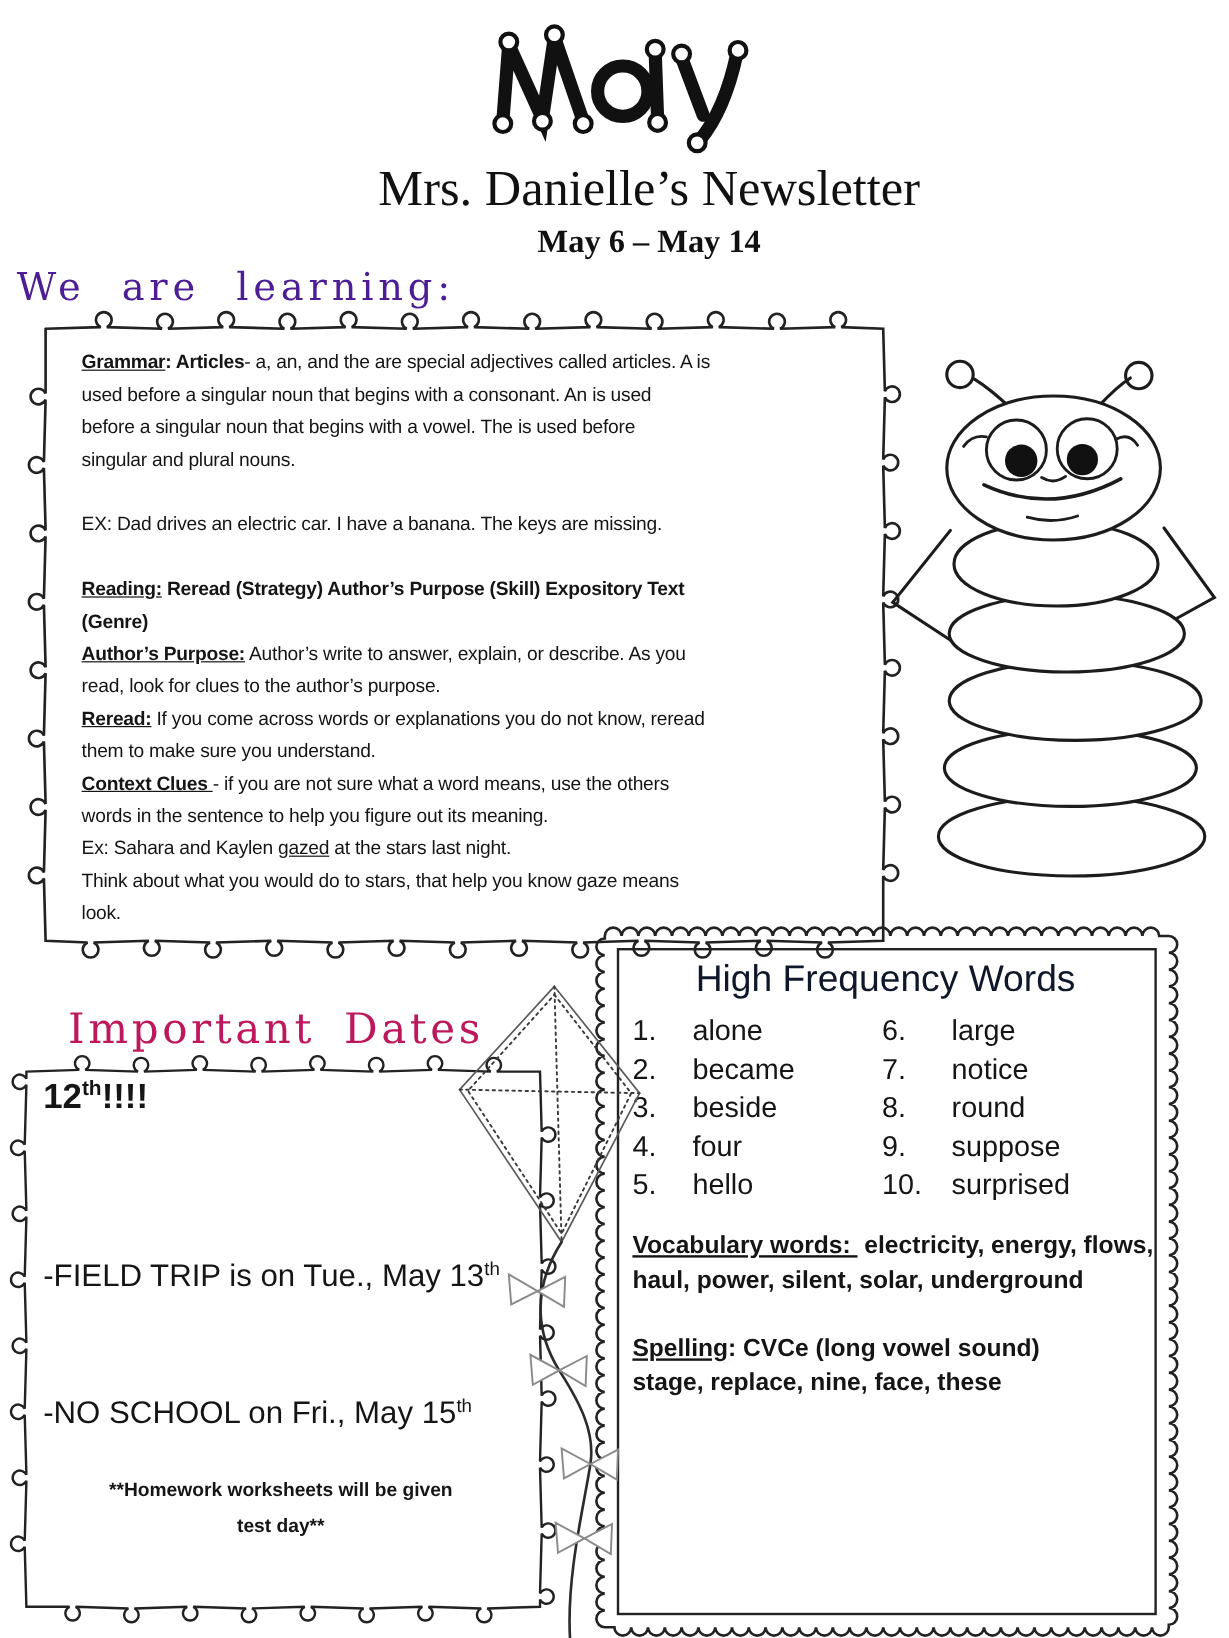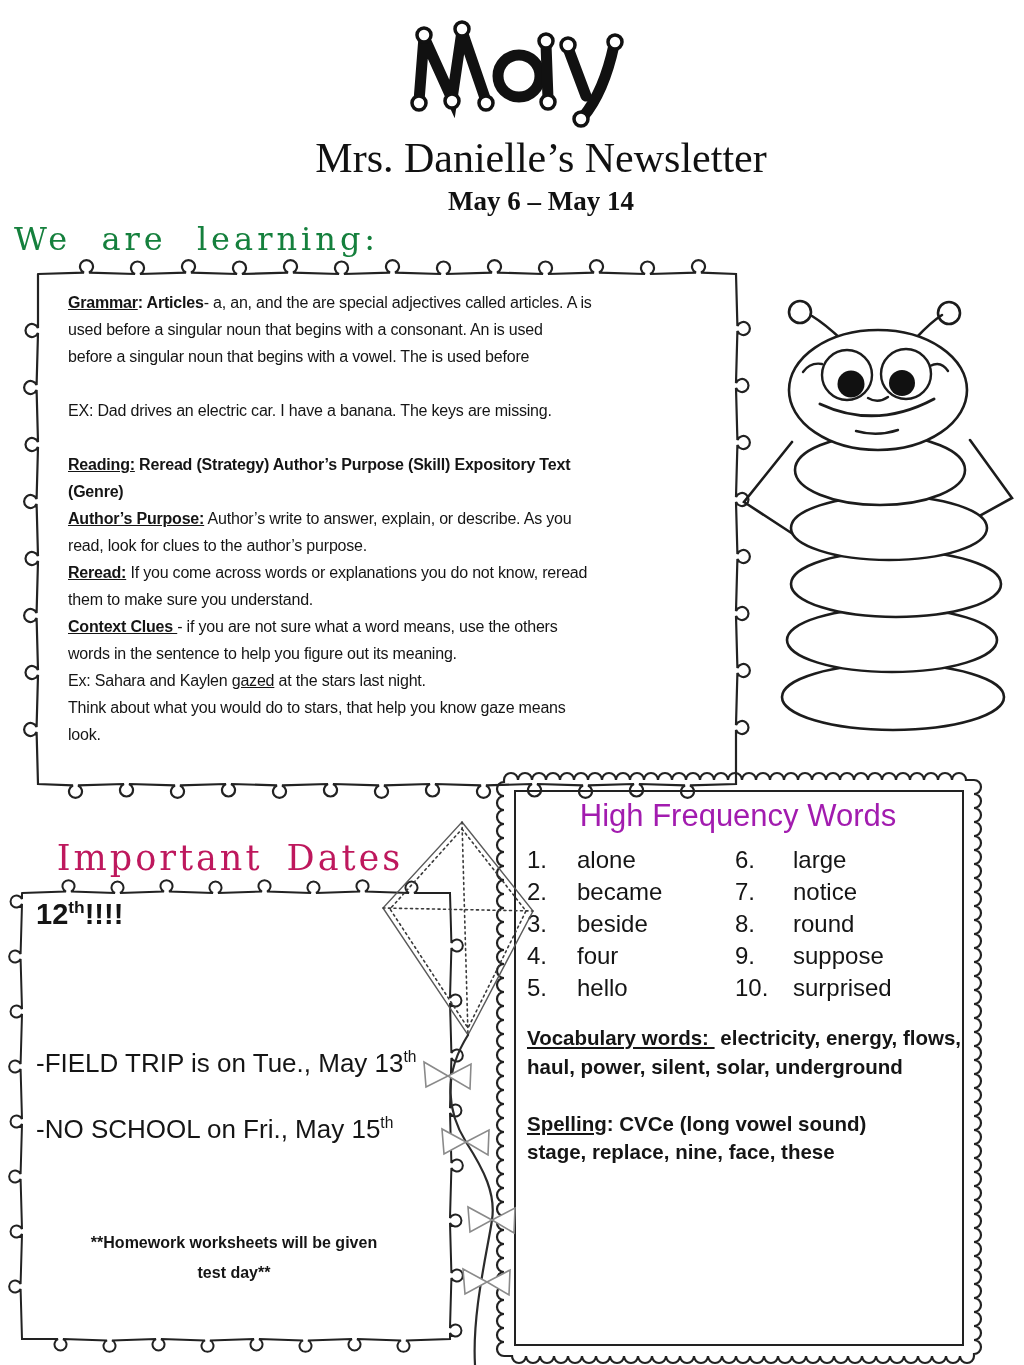--- a/index.html
+++ b/index.html
@@ -7,43 +7,43 @@
        font-family:"Liberation Sans", sans-serif;color:#151515;}
   .abs{position:absolute;}
   svg{position:absolute;overflow:visible;}
 
   
   .newsletter-title{left:56px;top:134px;width:970px;text-align:center;
       font-family:"Liberation Serif", serif;font-size:42px;line-height:48px;color:#111;}
   .date-range{left:56px;top:186px;width:970px;text-align:center;
       font-family:"Liberation Serif", serif;font-size:27px;font-weight:600;color:#111;}
   .learning-heading{left:14px;top:220px;font-family:"DejaVu Serif", serif;
-      font-size:32px;letter-spacing:4px;word-spacing:16px;color:#15803d;}
+      font-size:32px;letter-spacing:4px;word-spacing:16px;color:#4c1d95;}
   .dates-heading{left:20px;top:838px;width:420px;text-align:center;
       font-family:"DejaVu Serif", serif;font-size:35px;letter-spacing:3px;word-spacing:10px;color:#be185d;}
 
   
   .learning-text{left:48px;top:289px;width:690px;font-size:16px;line-height:27px;letter-spacing:-0.2px;margin-left:20px;}
   .line{white-space:pre;min-height:27px;}
   .seg-b{font-weight:bold;}
   .seg-u{text-decoration:underline;}
   .seg-sup{font-size:0.6em;vertical-align:super;line-height:0;}
 
   
   .ela-note{left:36px;top:894px;width:400px;font-size:29px;line-height:40px;font-weight:bold;}
   .ela-note .line{min-height:40px;}
   .field-trip{left:36px;top:1046px;width:410px;font-size:26px;line-height:34px;}
   .field-trip .line{min-height:34px;}
   .no-school{left:36px;top:1112px;width:410px;font-size:26px;line-height:34px;}
-  .no-school .line{min-height:34px;}
+  .no-school .line{min-height:34px;margin-top:48px;}
   .homework-note{left:24px;top:1228px;width:420px;text-align:center;font-size:16px;line-height:30px;font-weight:bold;}
   .homework-note .line{min-height:30px;}
 
   
-  .hfw-title{left:497px;top:798px;width:482px;text-align:center;font-size:31px;color:#a21caf;}
+  .hfw-title{left:497px;top:798px;width:482px;text-align:center;font-size:31px;color:#0f172a;}
   .hfw-col{top:844px;font-size:24px;line-height:32px;}
   .hfw-col-1{left:527px;}
   .hfw-col-2{left:735px;}
   .wrow{display:flex;white-space:pre;}
   .wnum{width:50px;}
   .hfw-col-2 .wnum{width:58px;}
   .vocab-block{left:527px;top:1024px;width:440px;font-size:20.5px;line-height:28.5px;font-weight:bold;}
   .vocab-block .line{min-height:28.5px;}
 </style>
 </head>
@@ -75,20 +75,21 @@
 <div class="abs date-range">May 6 – May 14</div>
 <div class="abs learning-heading">We are learning:</div>
 
 <svg class="abs" style="left:30px;top:264px;" width="714" height="530" viewBox="0 0 714 530" aria-hidden="true">
   <path class="curl" fill="none" stroke="#222" stroke-width="2.2" stroke-linecap="round" d="M 8 10 l 46.00 -1.40 a 6.5 6.5 0 1 1 5.00 0.00 l 46.00 1.40 a 6.5 6.5 0 1 1 5.00 0.00 l 46.00 -1.40 a 6.5 6.5 0 1 1 5.00 0.00 l 46.00 1.40 a 6.5 6.5 0 1 1 5.00 0.00 l 46.00 -1.40 a 6.5 6.5 0 1 1 5.00 0.00 l 46.00 1.40 a 6.5 6.5 0 1 1 5.00 0.00 l 46.00 -1.40 a 6.5 6.5 0 1 1 5.00 0.00 l 46.00 1.40 a 6.5 6.5 0 1 1 5.00 0.00 l 46.00 -1.40 a 6.5 6.5 0 1 1 5.00 0.00 l 46.00 1.40 a 6.5 6.5 0 1 1 5.00 0.00 l 46.00 -1.40 a 6.5 6.5 0 1 1 5.00 0.00 l 46.00 1.40 a 6.5 6.5 0 1 1 5.00 0.00 l 46.00 -1.40 a 6.5 6.5 0 1 1 5.00 0.00 L 706 10 l 1.40 52.00 a 6.5 6.5 0 1 1 0.00 5.00 l -1.40 52.00 a 6.5 6.5 0 1 1 0.00 5.00 l 1.40 52.00 a 6.5 6.5 0 1 1 0.00 5.00 l -1.40 52.00 a 6.5 6.5 0 1 1 0.00 5.00 l 1.40 52.00 a 6.5 6.5 0 1 1 0.00 5.00 l -1.40 52.00 a 6.5 6.5 0 1 1 0.00 5.00 l 1.40 52.00 a 6.5 6.5 0 1 1 0.00 5.00 l -1.40 52.00 a 6.5 6.5 0 1 1 0.00 5.00 L 706 520 l -46.00 1.40 a 6.5 6.5 0 1 1 -5.00 0.00 l -46.00 -1.40 a 6.5 6.5 0 1 1 -5.00 0.00 l -46.00 1.40 a 6.5 6.5 0 1 1 -5.00 0.00 l -46.00 -1.40 a 6.5 6.5 0 1 1 -5.00 0.00 l -46.00 1.40 a 6.5 6.5 0 1 1 -5.00 0.00 l -46.00 -1.40 a 6.5 6.5 0 1 1 -5.00 0.00 l -46.00 1.40 a 6.5 6.5 0 1 1 -5.00 0.00 l -46.00 -1.40 a 6.5 6.5 0 1 1 -5.00 0.00 l -46.00 1.40 a 6.5 6.5 0 1 1 -5.00 0.00 l -46.00 -1.40 a 6.5 6.5 0 1 1 -5.00 0.00 l -46.00 1.40 a 6.5 6.5 0 1 1 -5.00 0.00 l -46.00 -1.40 a 6.5 6.5 0 1 1 -5.00 0.00 l -46.00 1.40 a 6.5 6.5 0 1 1 -5.00 0.00 L 8 520 l -1.40 -52.00 a 6.5 6.5 0 1 1 0.00 -5.00 l 1.40 -52.00 a 6.5 6.5 0 1 1 0.00 -5.00 l -1.40 -52.00 a 6.5 6.5 0 1 1 0.00 -5.00 l 1.40 -52.00 a 6.5 6.5 0 1 1 0.00 -5.00 l -1.40 -52.00 a 6.5 6.5 0 1 1 0.00 -5.00 l 1.40 -52.00 a 6.5 6.5 0 1 1 0.00 -5.00 l -1.40 -52.00 a 6.5 6.5 0 1 1 0.00 -5.00 l 1.40 -52.00 a 6.5 6.5 0 1 1 0.00 -5.00 L 8 10"></path>
 </svg>
 <div class="abs learning-text">
     <div class="line"><span class="seg-b seg-u">Grammar</span><span class="seg-b">: </span><span class="seg-b">Articles</span><span>- a, an, and the are special adjectives called articles. A is</span></div>
     <div class="line"><span>used before a singular noun that begins with a consonant. An is used</span></div>
     <div class="line"><span>before a singular noun that begins with a vowel. The is used before</span></div>
+    <div class="line"><span>singular and plural nouns.</span></div>
     <div class="line">&nbsp;</div>
     <div class="line"><span>EX: Dad drives an electric car. I have a banana. The keys are missing.</span></div>
     <div class="line">&nbsp;</div>
     <div class="line"><span class="seg-b seg-u">Reading:</span><span class="seg-b"> </span><span class="seg-b">Reread (Strategy) Author’s Purpose (Skill) Expository Text</span></div>
     <div class="line"><span class="seg-b">(Genre)</span></div>
     <div class="line"><span class="seg-b seg-u">Author’s Purpose:</span><span> Author’s write to answer, explain, or describe. As you</span></div>
     <div class="line"><span>read, look for clues to the author’s purpose.</span></div>
     <div class="line"><span class="seg-b seg-u">Reread:</span><span class="seg-b"> </span><span>If you come across words or explanations you do not know, reread</span></div>
     <div class="line"><span>them to make sure you understand.</span></div>
     <div class="line"><span class="seg-b seg-u">Context Clues </span><span>- if you are not sure what a word means, use the others</span></div>

